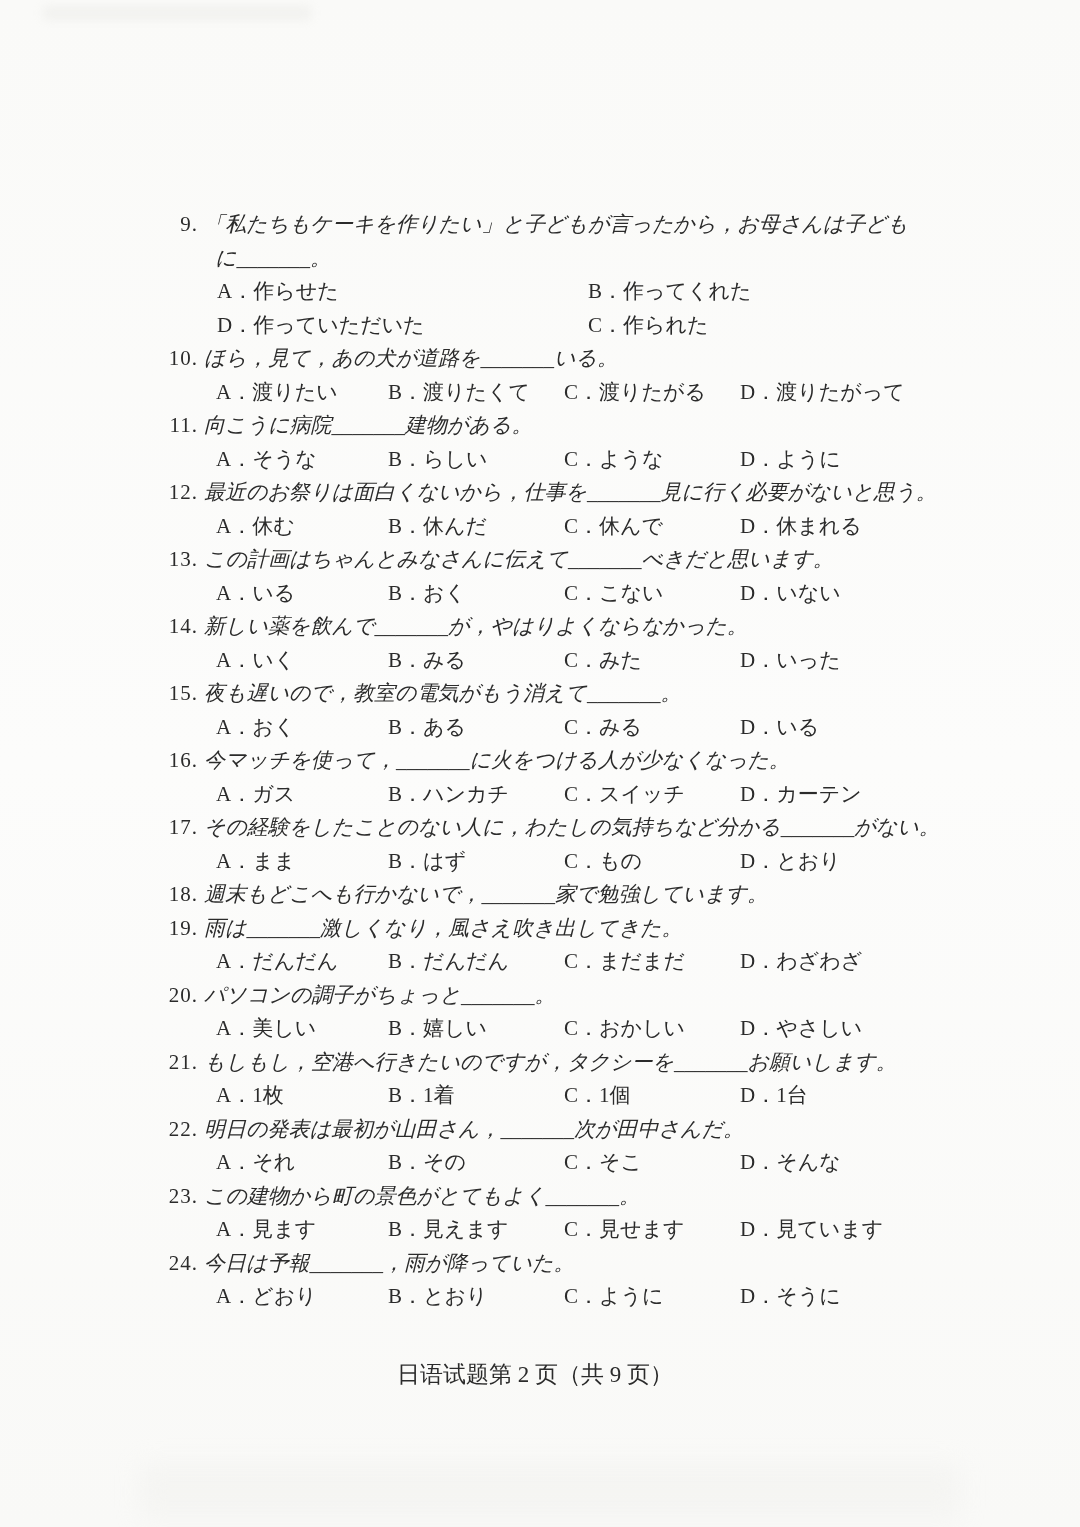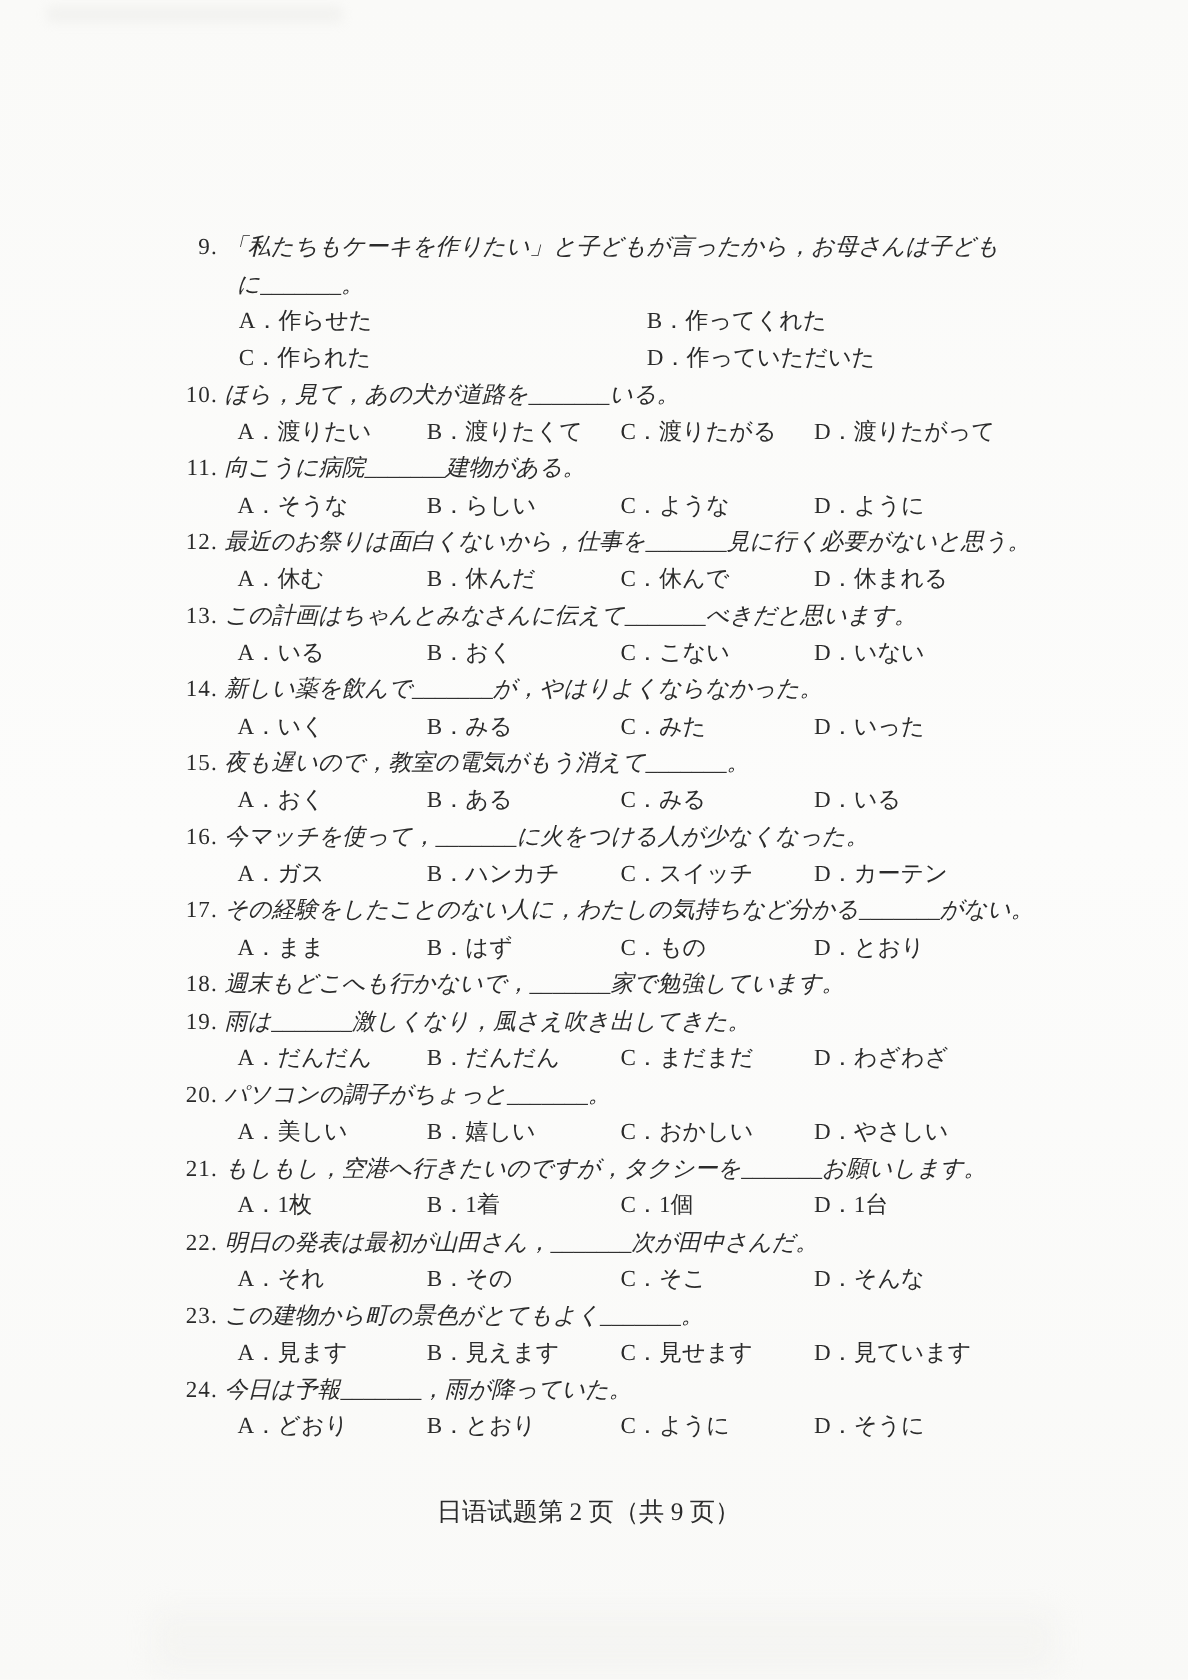--- a/index.html
+++ b/index.html
@@ -94,22 +94,22 @@
           <span class="stem-text">「私たちもケーキを作りたい」と子どもが言ったから，お母さんは子ども</span>
         </div>
         <div class="row stem-row cont">
           <span class="stem-text">に_______。</span>
         </div>
         <div class="row opts opts2">
           <span class="opt">A．作らせた</span>
           <span class="opt">B．作ってくれた</span>
         </div>
         <div class="row opts opts2">
+          <span class="opt">D．作っていただいた</span>
           <span class="opt">C．作られた</span>
-          <span class="opt">D．作っていただいた</span>
         </div>
       </div>
       <div class="question">
         <div class="row stem-row">
           <span class="num">10.</span>
           <span class="stem-text">ほら，見て，あの犬が道路を_______いる。</span>
         </div>
         <div class="row opts opts4">
           <span class="opt">A．渡りたい</span>
           <span class="opt">B．渡りたくて</span>

